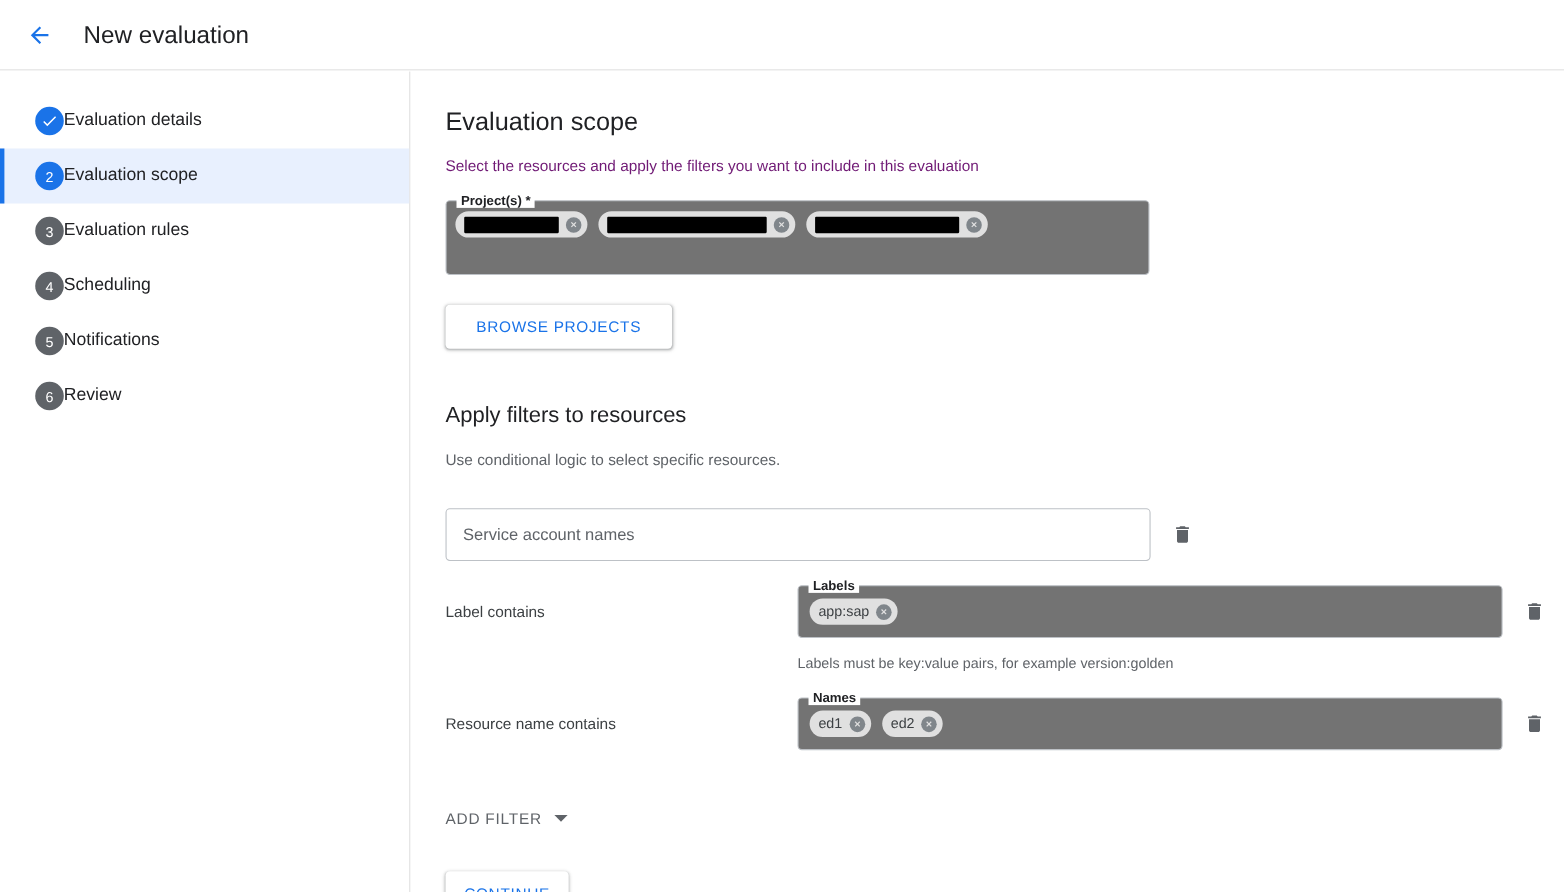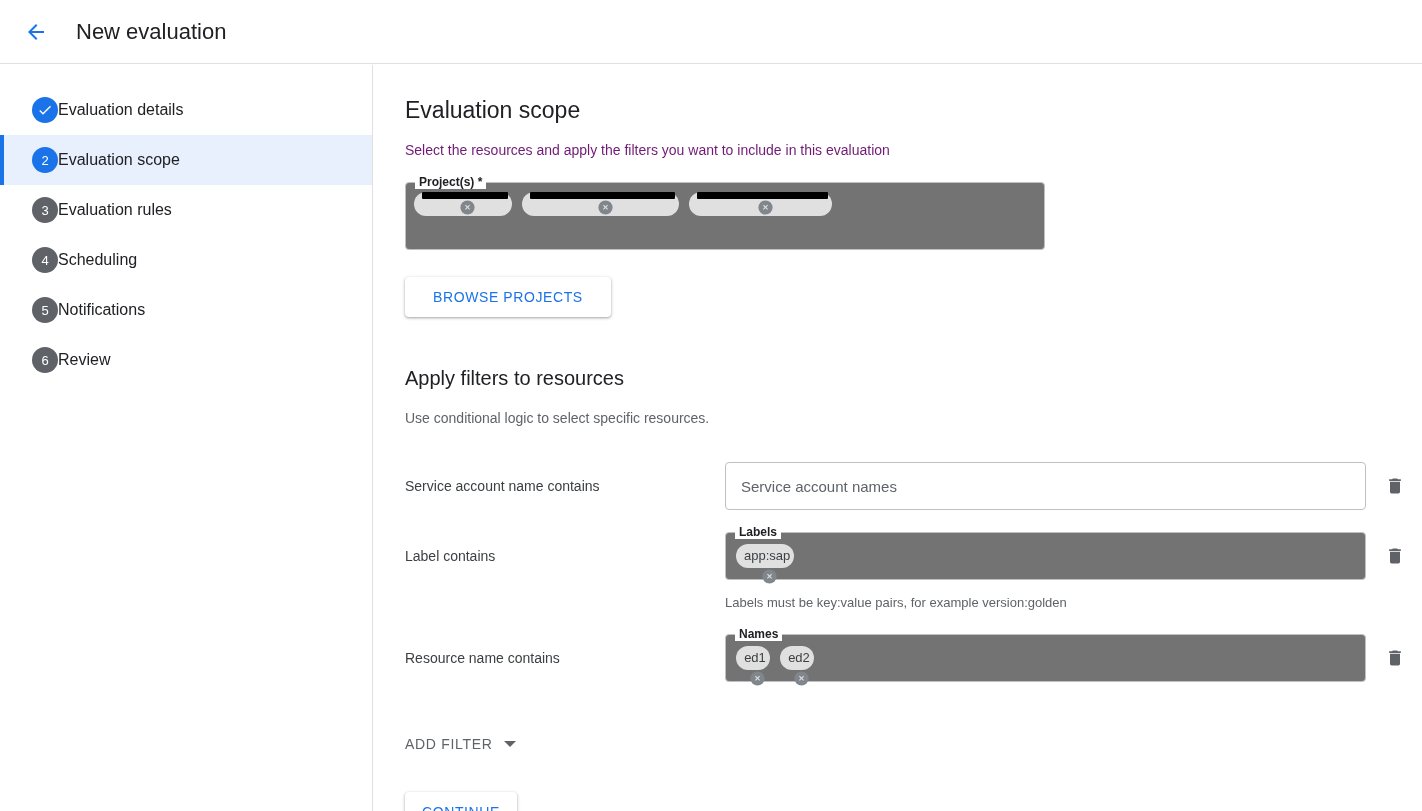--- a/index.html
+++ b/index.html
@@ -134,21 +134,20 @@
     display: inline-flex;
     align-items: center;
     height: 24px;
     border-radius: 12px;
     background: #e0e0e0;
     padding: 0 4px 0 8px;
     font-size: 13px;
     color: #3c4043;
     cursor: pointer;
     white-space: nowrap;
-    flex-direction: column;
   }
   .chip-text { line-height: 24px; }
   .chip-redacted {
     background: #000000;
     height: 15px;
     border-radius: 1px;
   }
   .chip-x {
     width: 17px; height: 17px;
     margin-left: 5px;
@@ -372,21 +371,20 @@
   <div>
     <button class="browse-btn">BROWSE PROJECTS</button>
   </div>
 
   <h2 class="h2">Apply filters to resources</h2>
   <div class="h2-sub">Use conditional logic to select specific resources.</div>
 
   <div class="filters">
 
     <div class="filter-row">
-      <div class="filter-label">Service account name contains</div>
       <div class="filter-control">
         <input class="text-input" type="text" value="" placeholder="Service account names" style="">
       </div>
       <button class="trash-btn">
         <span>
           <svg width="20" height="20" viewBox="0 0 24 24" aria-hidden="true">
             <path d="M6 19c0 1.1.9 2 2 2h8c1.1 0 2-.9 2-2V7H6v12zM19 4h-3.5l-1-1h-5l-1 1H5v2h14V4z" fill="#5f6368"></path>
           </svg>
         </span>
       </button>

